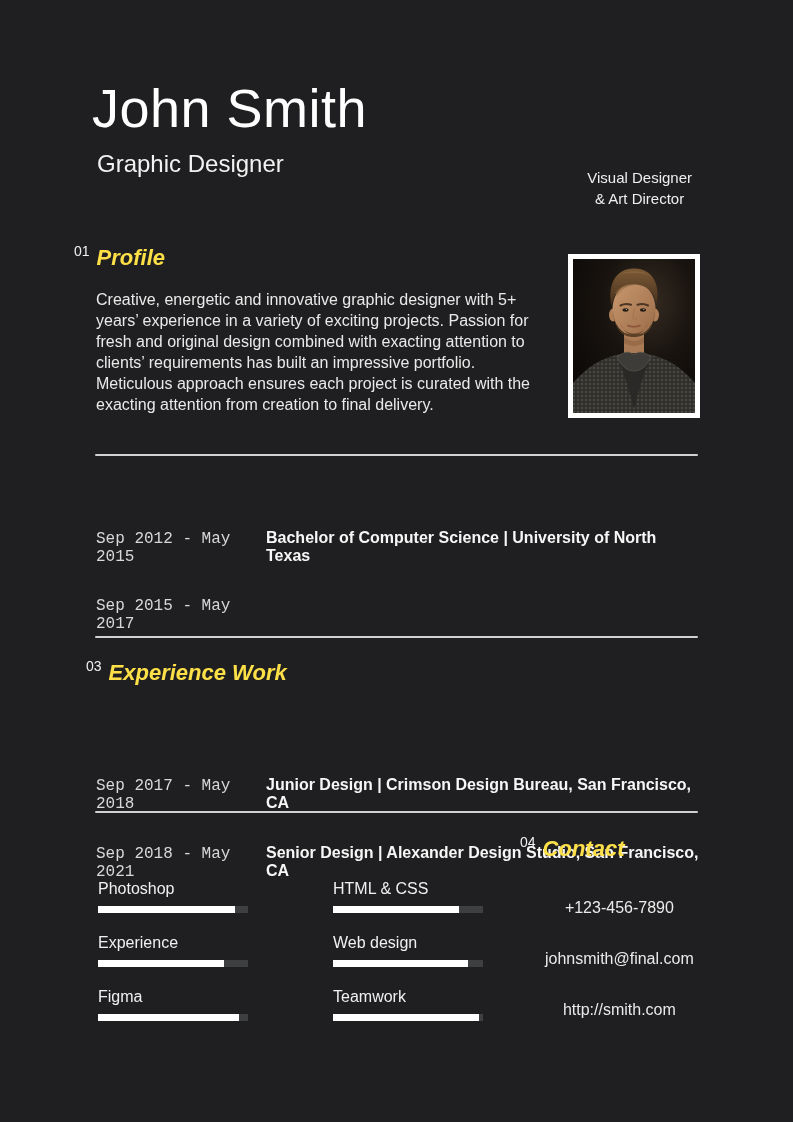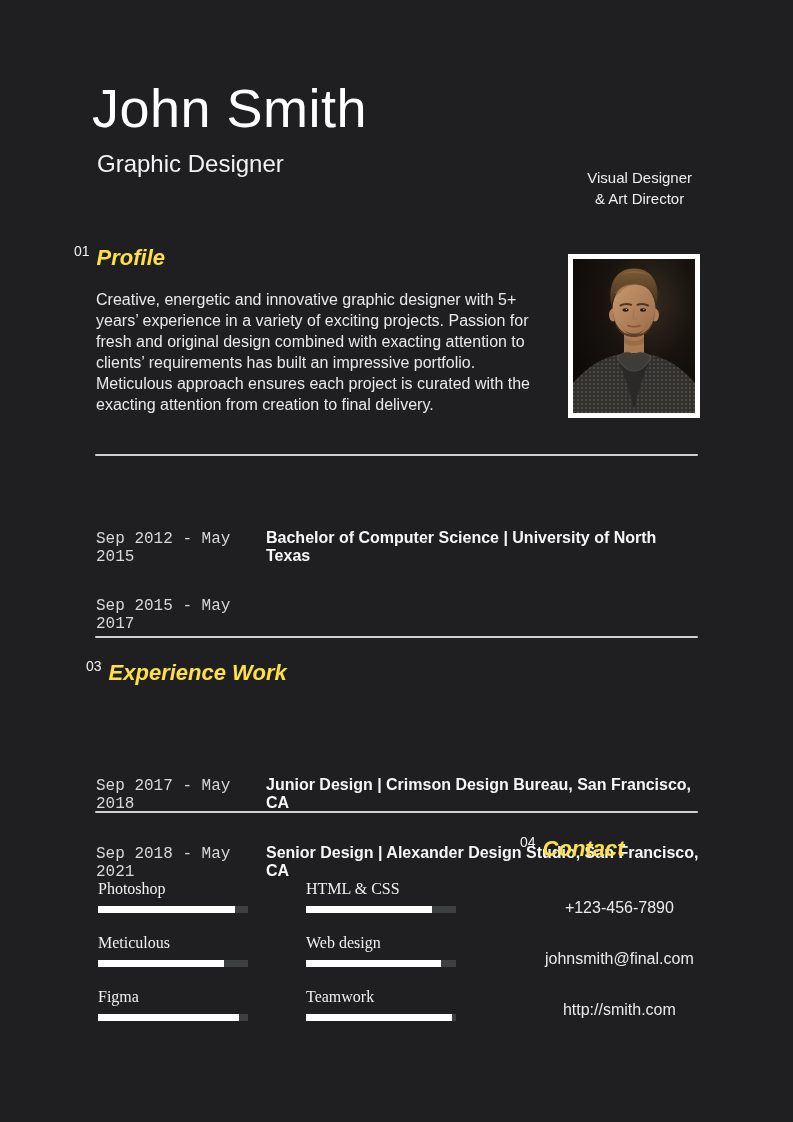--- a/index.html
+++ b/index.html
@@ -53,21 +53,21 @@
   .rows{position:absolute;left:96px;width:605px;}
   .t-row{
     display:grid;grid-template-columns:170px 1fr;align-items:baseline;
     margin-bottom:31px;
   }
   .t-dates{font-size:16px;font-weight:400;color:#d8d8d8;font-family:Liberation Mono, monospace;}
   .t-desc{font-size:16px;font-weight:700;color:#f6f6f6;}
   
   .skills-grid{
     position:absolute;left:98px;top:880px;width:356px;
-    display:grid;grid-template-columns:150px 150px;column-gap:58px;font-family:Liberation Serif, serif;
+    display:grid;grid-template-columns:150px 150px;column-gap:85px;
   }
   .skill{margin-bottom:21px;}
   .skill-label{font-size:16px;font-weight:400;color:#f0f0f0;margin-bottom:8px;}
   .skill-track{width:100%;height:7px;background:#3e3f41;}
   .skill-fill{height:100%;background:#ffffff;}
   
   .contact-list{position:absolute;left:545px;top:899px;}
   .contact-item{font-size:16px;color:#eaeaea;margin-bottom:33px;text-align:center;}
 </style>
 </head>
@@ -176,21 +176,21 @@
 
   <div class="skills-grid">
     <div>
       <div class="skill">
         <div class="skill-label">Photoshop</div>
         <div class="skill-track">
             <div class="skill-fill" style="width: 91%;"></div>
           </div>
       </div>
       <div class="skill">
-        <div class="skill-label">Meticulous</div>
+        <div class="skill-label">Experience</div>
         <div class="skill-track">
             <div class="skill-fill" style="width: 84%;"></div>
           </div>
       </div>
       <div class="skill">
         <div class="skill-label">Figma</div>
         <div class="skill-track">
             <div class="skill-fill" style="width: 94%;"></div>
           </div>
       </div>

